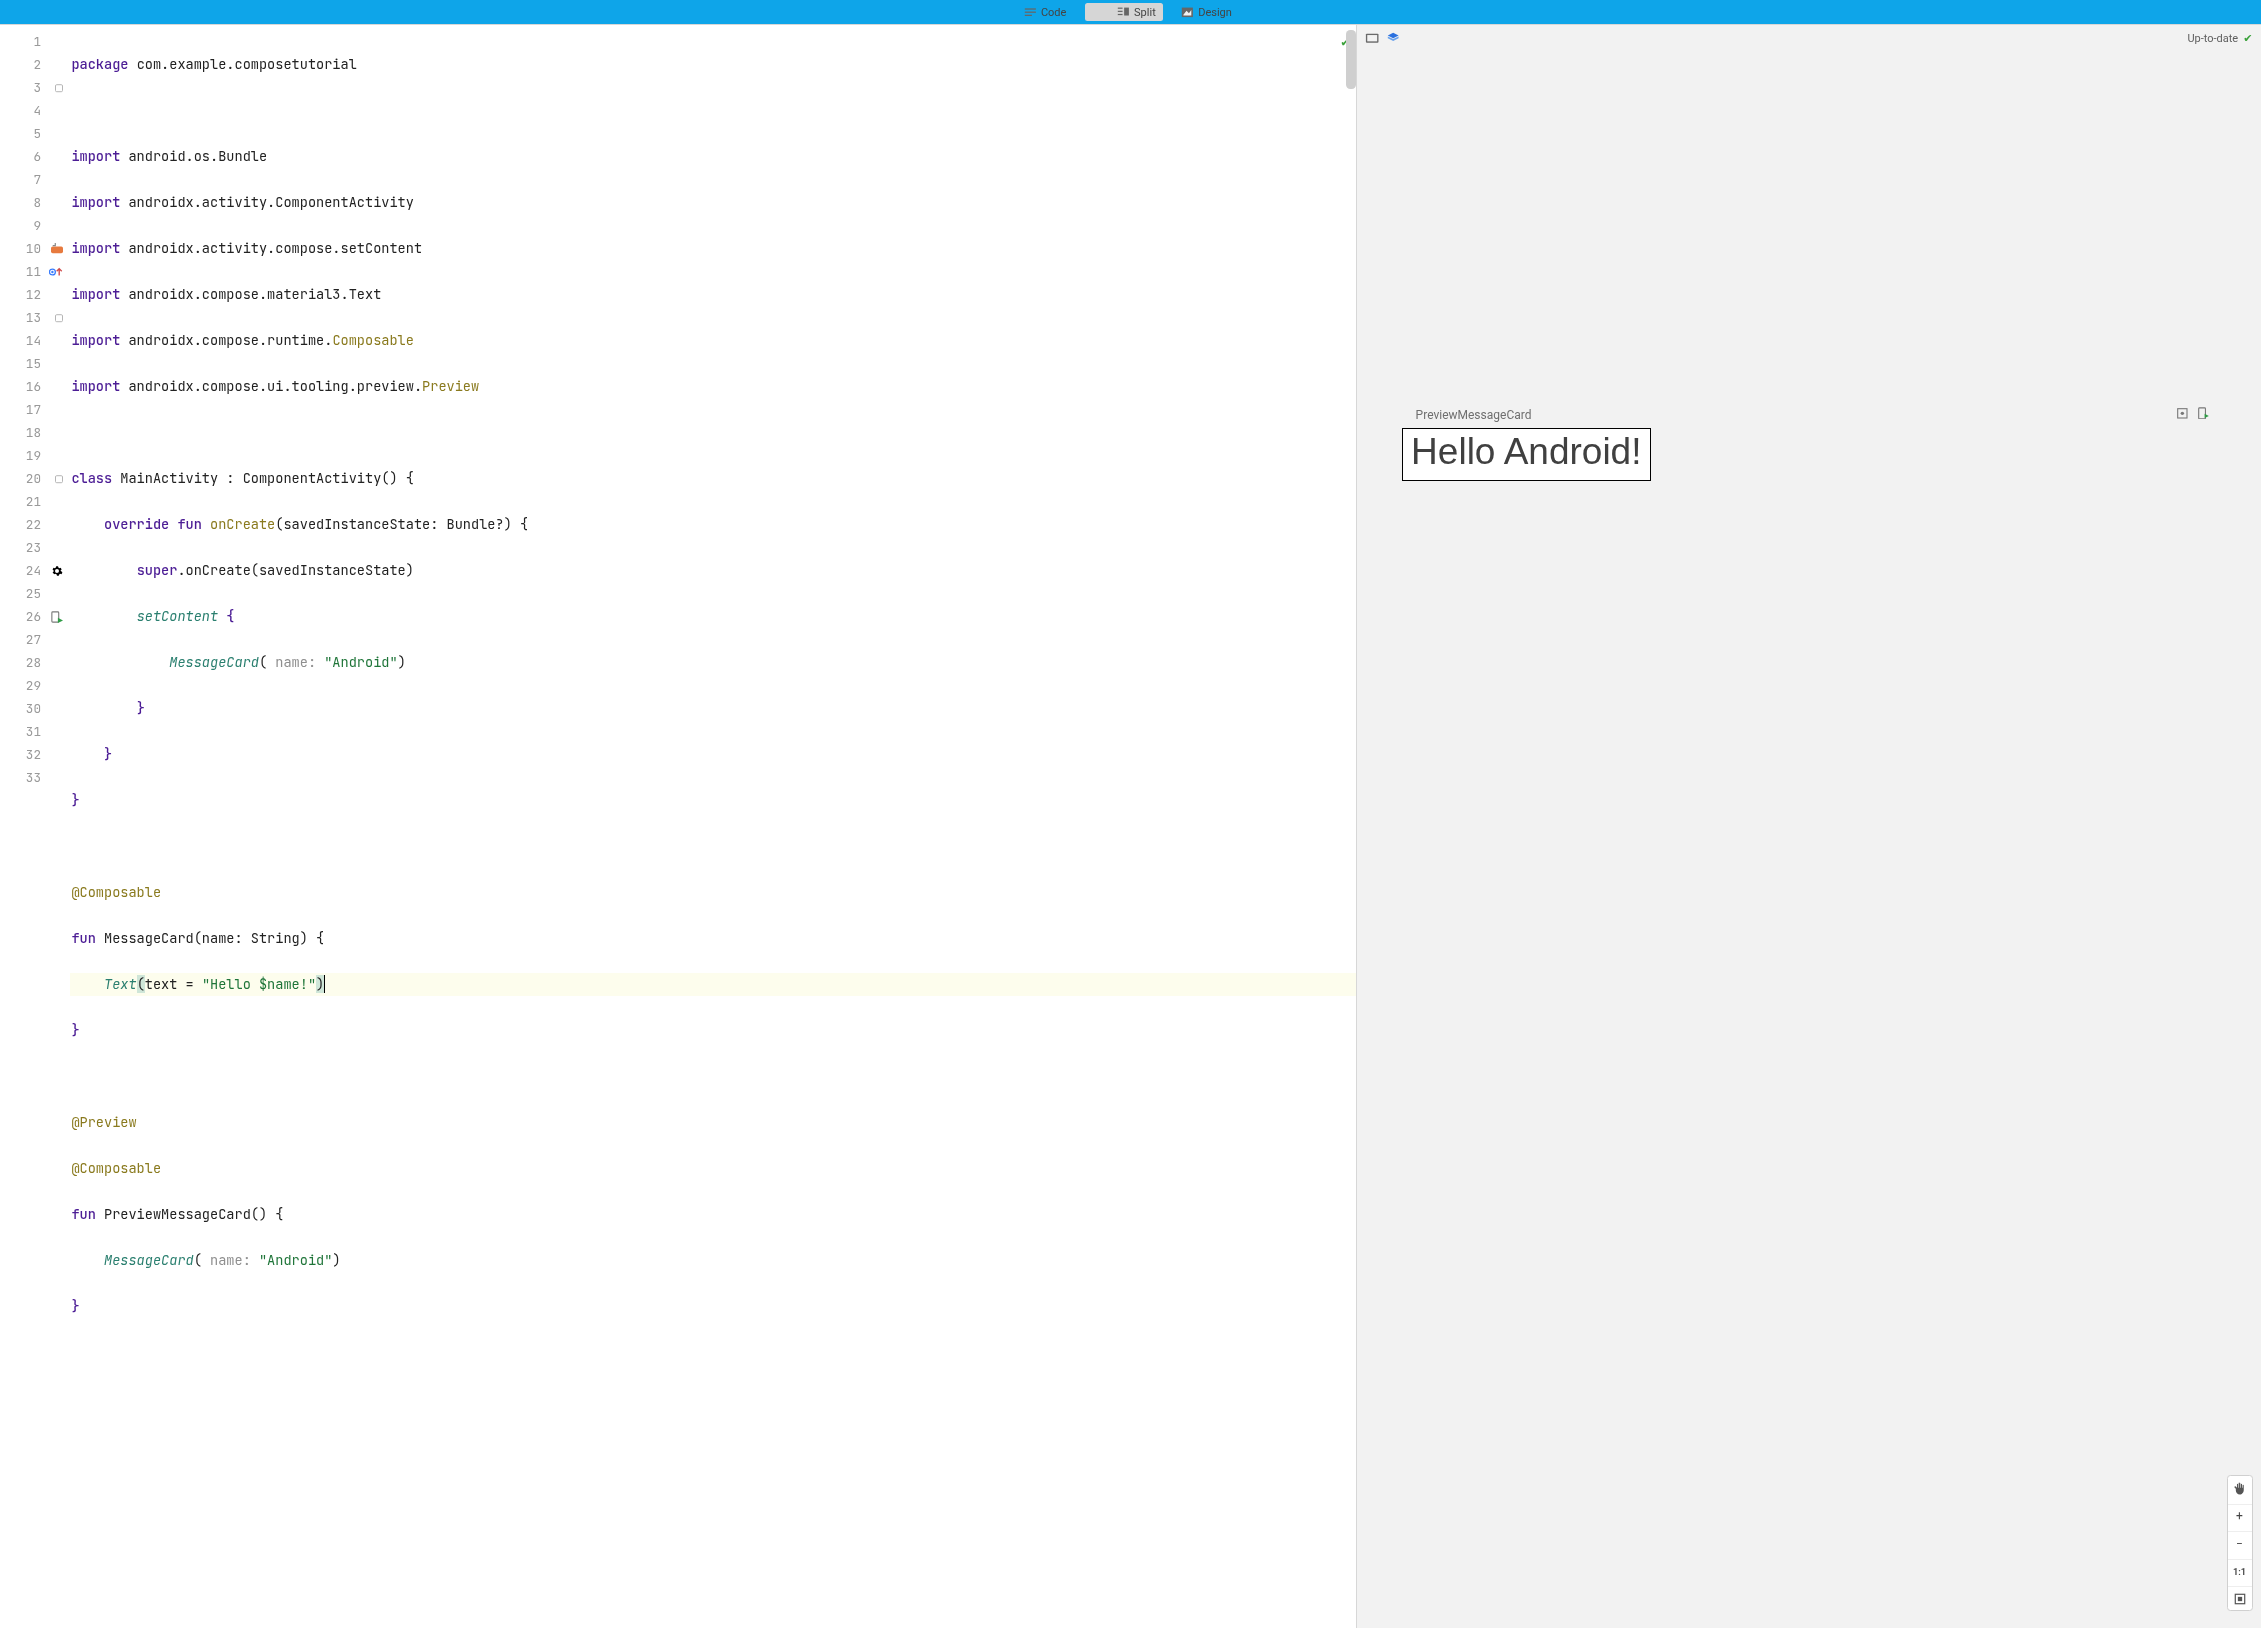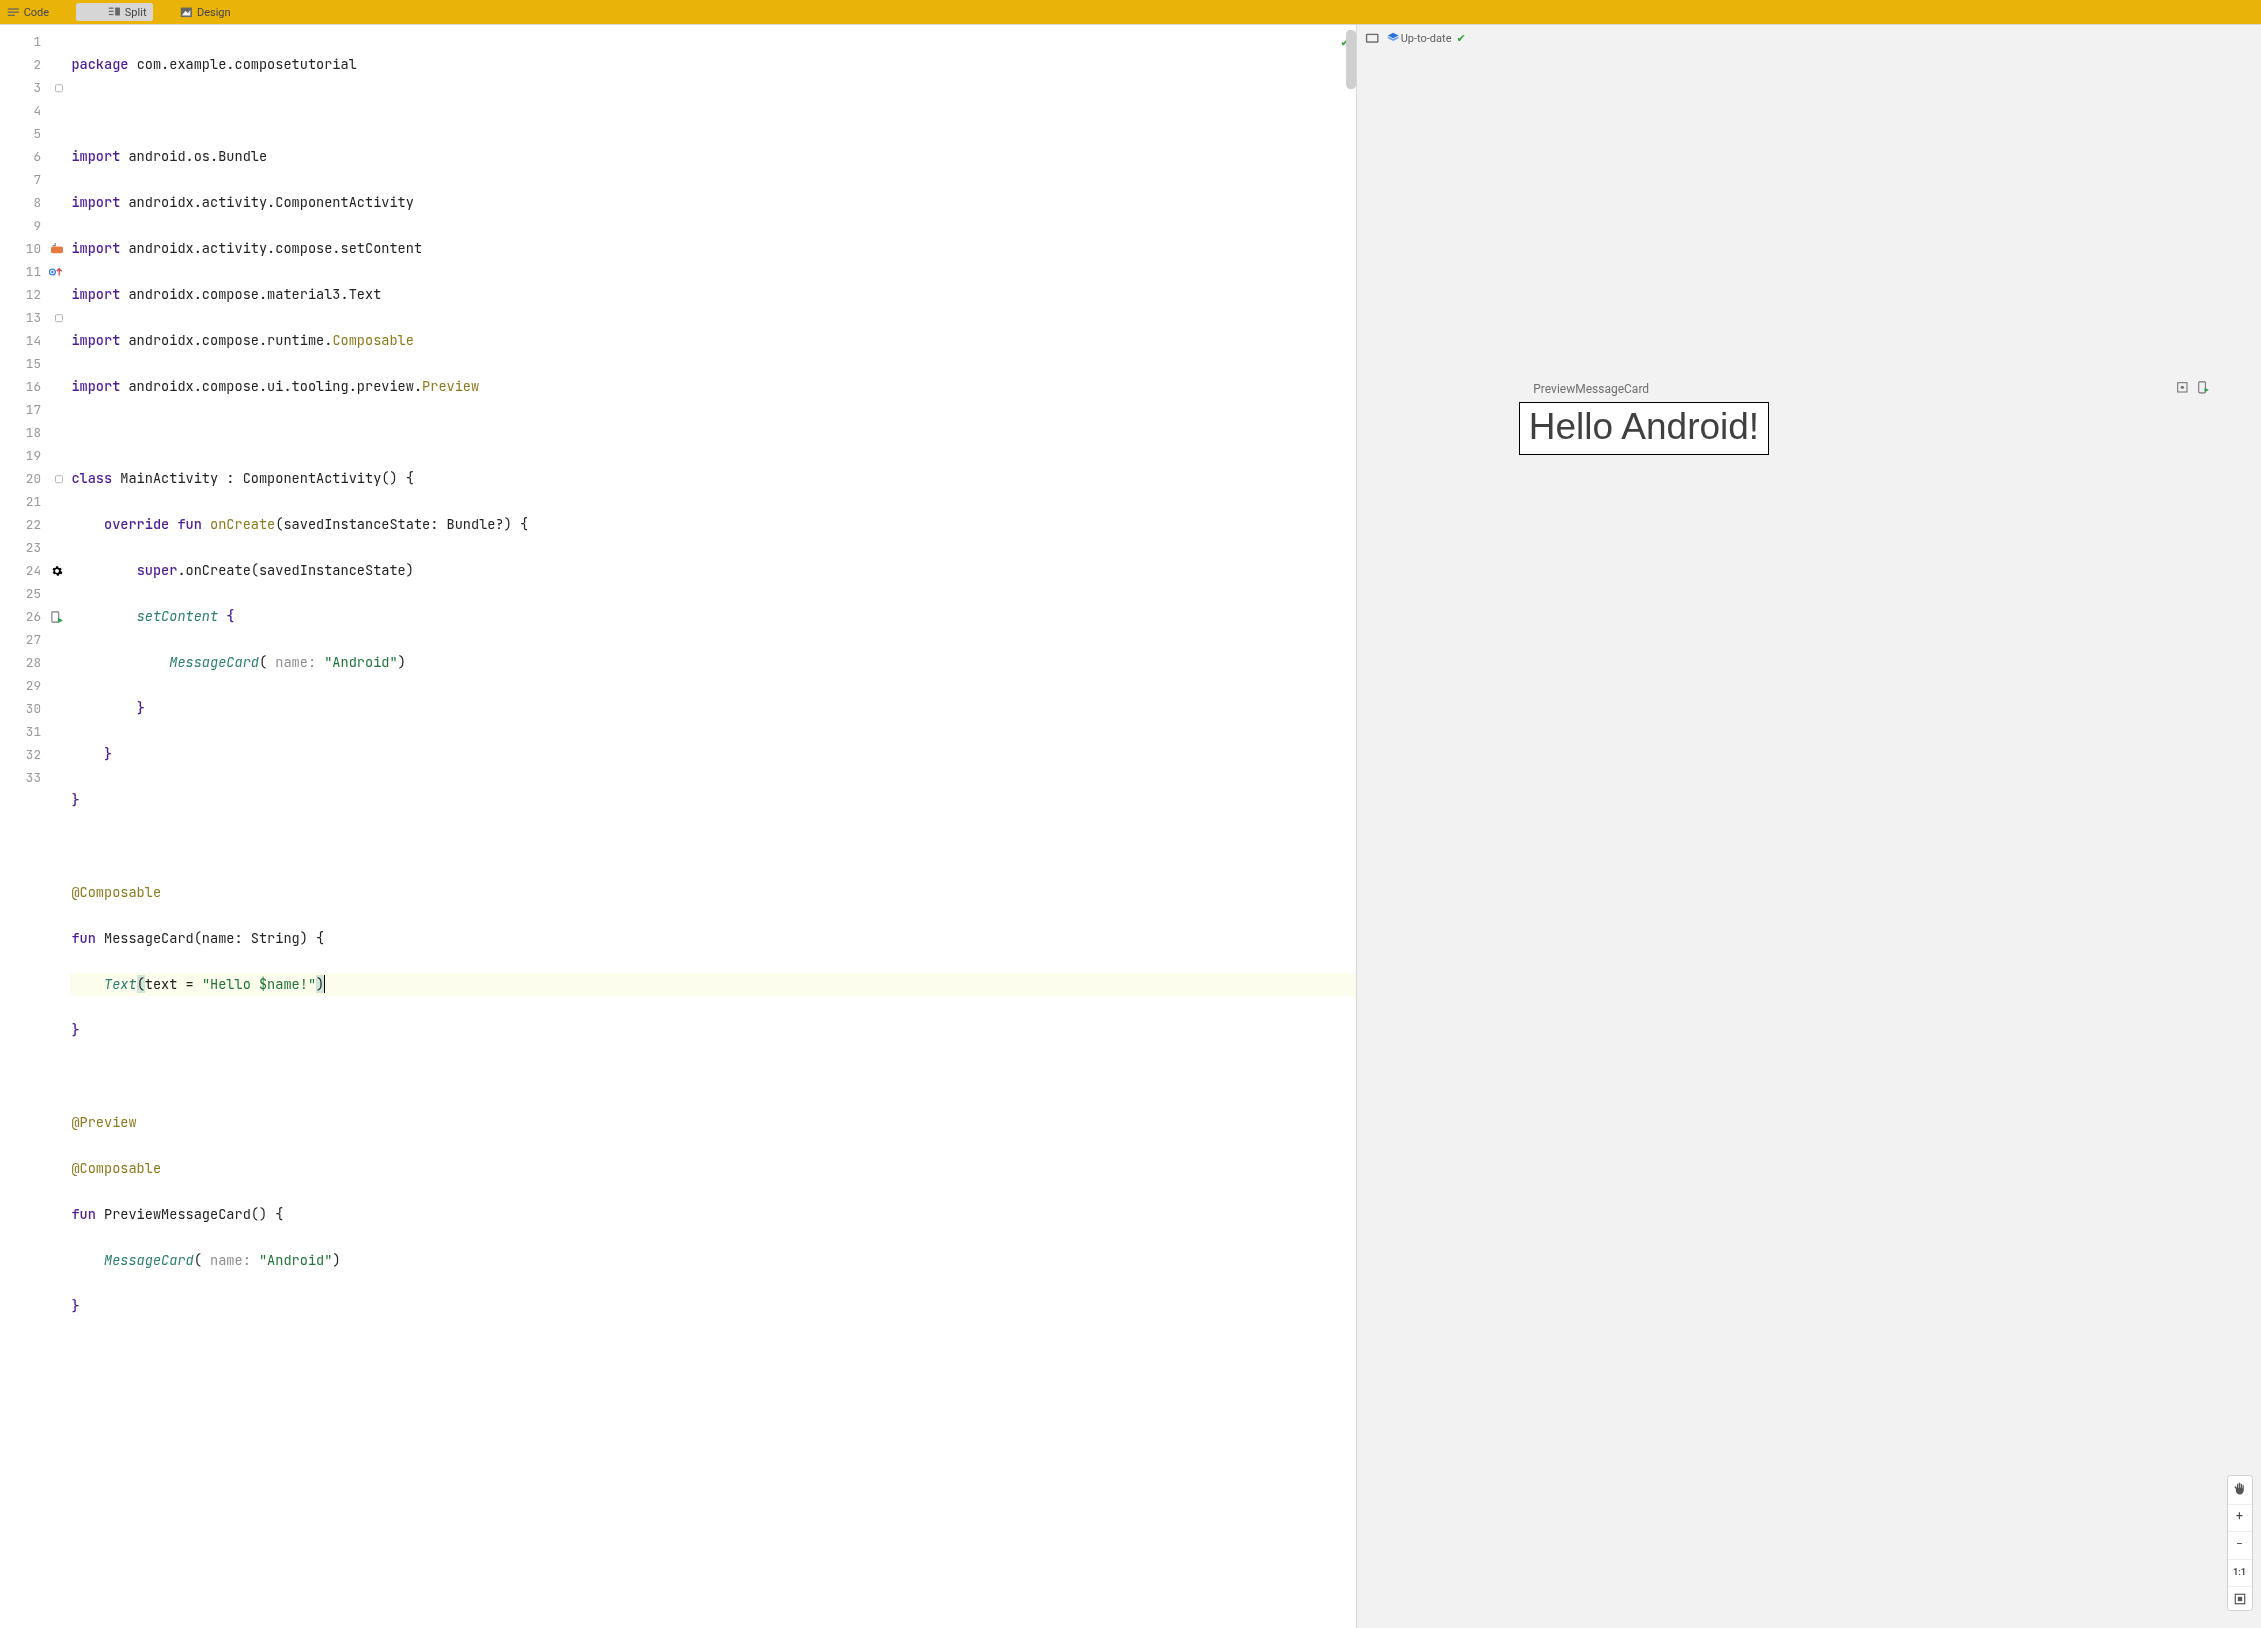--- a/index.html
+++ b/index.html
@@ -51,27 +51,27 @@
   .kebab {
     width: 25.4px;
     display:flex;align-items:center;justify-content:center;
     color:#666;
     cursor:pointer;
   }
 
   
   .viewmodes {
     height: 25.4px;
-    background:#eab308;
+    background:#0ea5e9;
     border-bottom:0.8px solid #d7d7d7;
     display:flex;
-    justify-content:flex-start;
+    justify-content:center;
     align-items:center;
     padding-right:5.1px;
-    gap:20px;
+    gap:12px;
   }
   .mode-btn {
     display:flex;align-items:center;gap:4.2px;
     padding:2.5px 6.8px;
     border-radius:2.5px;
     color:#444;
     font-size:11px;
     cursor:pointer;
   }
   .mode-btn.active {
@@ -166,20 +166,21 @@
     width:9.3px; height:59px;
     background:#cfcfcf;
     border-radius:4.2px;
   }
 
   
   .preview {
     flex: 0 0 40%;
     min-width:305px;
     display:flex;
+    flex-direction:column;
     background:#f2f2f2;
     position:relative;
   }
   .preview-toolbar {
     height:25.4px;
     display:flex;align-items:center;justify-content:space-between;
     padding:0 8.5px;
     color:#5f5f5f;
     font-size:11px;
   }

